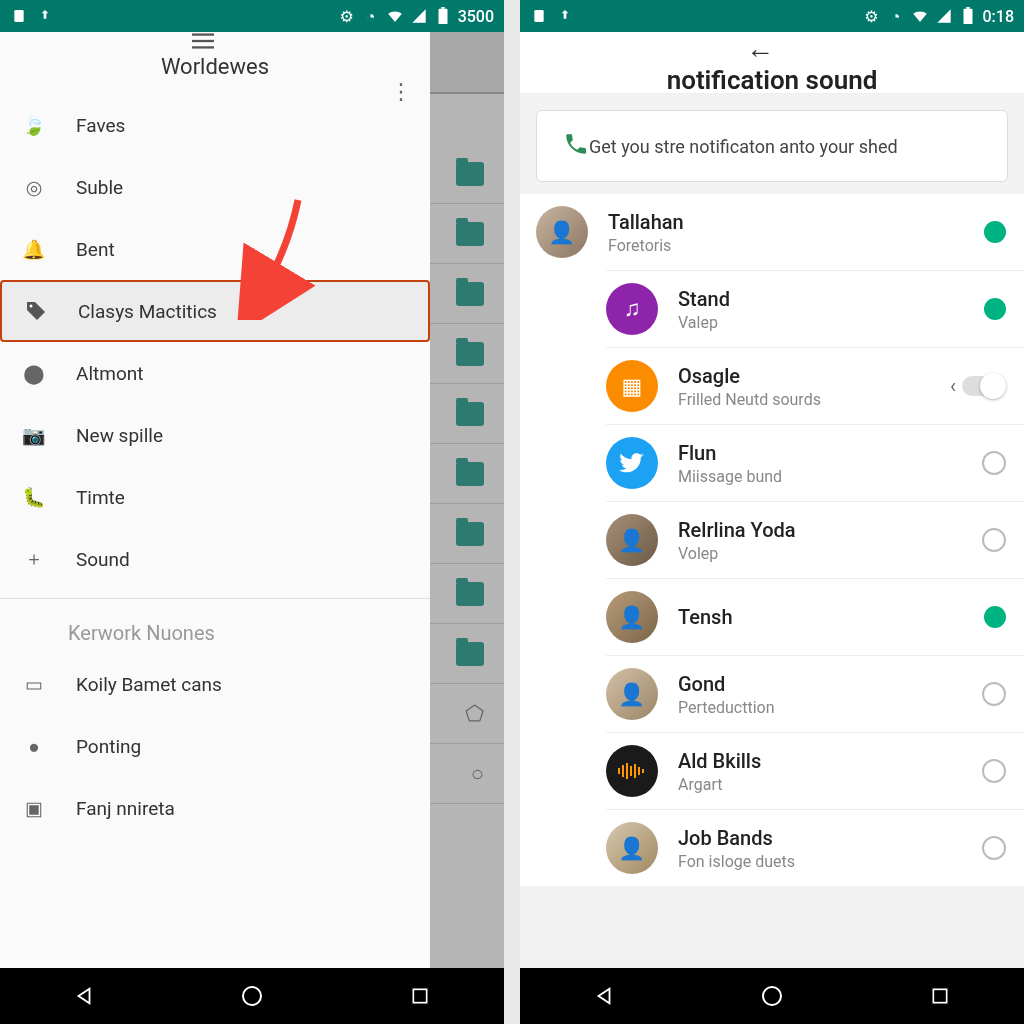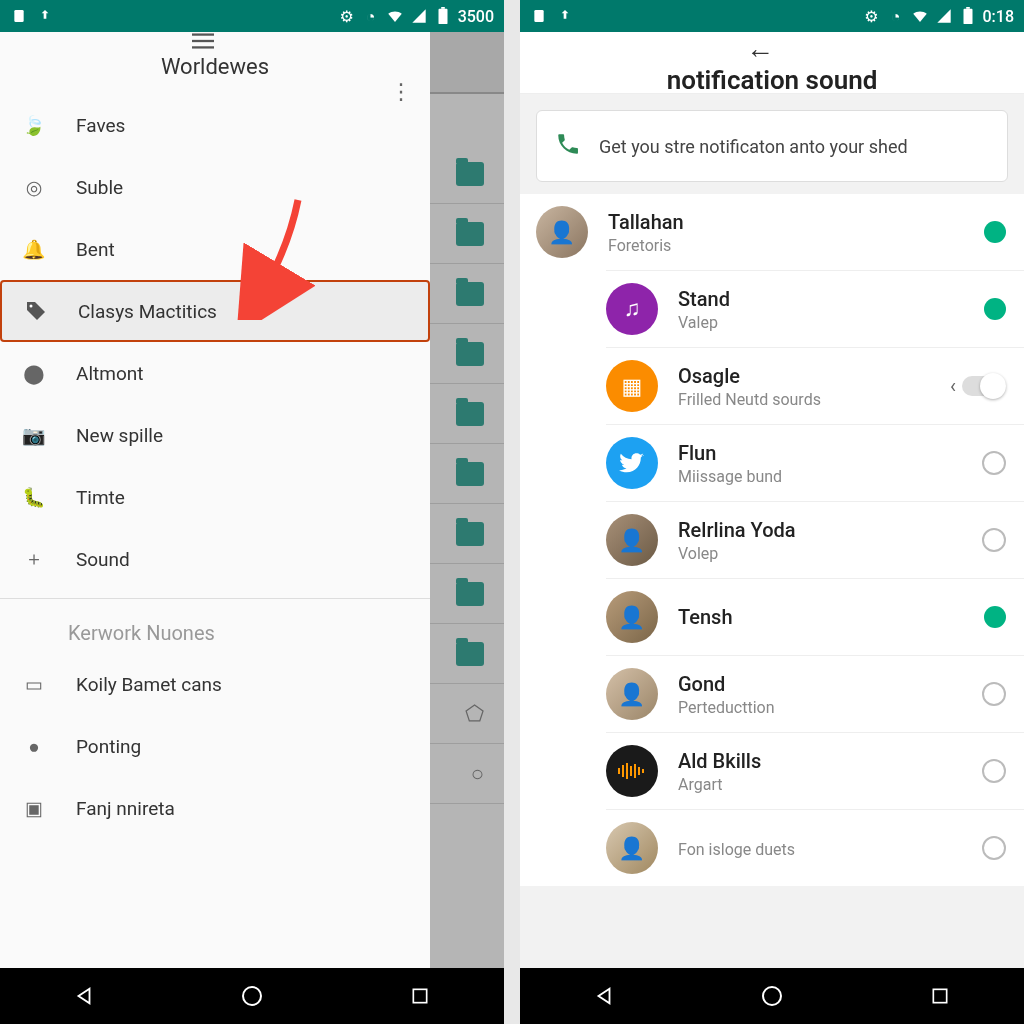--- a/index.html
+++ b/index.html
@@ -34,21 +34,21 @@
 .nav-divider { height: 1px; background: #ddd; margin: 8px 0; }
 .nav-header { padding: 14px 20px 8px 68px; font-size: 20px; color: #999; }
 .arrow-annotation { position: absolute; top: 158px; left: 228px; pointer-events: none; }
 
 .backdrop { flex: 1; background: #b5b5b5; position: relative; }
 .folder-row { height: 60px; border-bottom: 1px solid #9e9e9e; display: flex; align-items: center; justify-content: flex-end; padding-right: 20px; }
 .folder-icon { width: 28px; height: 24px; background: #2d7a70; border-radius: 3px; position: relative; }
 .folder-icon::before { content: ""; position: absolute; top: -4px; left: 0; width: 12px; height: 5px; background: #2d7a70; border-radius: 2px 2px 0 0; }
 
 
-.info-card { margin: 16px 16px 12px; background: #fff; border: 1px solid #ddd; border-radius: 6px; padding: 20px 18px; display: flex; align-items: center; gap: 18px; }
+.info-card { margin: 16px 16px 12px; background: #fff; border: 1px solid #ddd; border-radius: 6px; padding: 20px 26px; display: flex; align-items: center; }
 .info-card .phone-icon { color: #2e8b57; }
 .info-card .info-text { font-size: 18px; color: #444; }
 
 .sound-list { background: #fff; }
 .sound-item { display: flex; align-items: center; padding: 12px 18px 12px 16px; }
 .sound-item + .sound-item { border-top: 1px solid #eee; margin-left: 86px; padding-left: 0; }
 .sound-item:first-child { margin-left: 0; }
 .avatar { width: 52px; height: 52px; border-radius: 50%; margin-right: 20px; flex-shrink: 0; display: flex; align-items: center; justify-content: center; font-size: 22px; color: #fff; }
 .av-photo { background: linear-gradient(135deg,#c8b5a0,#8a7560); }
 .av-purple { background: #8e24aa; }
@@ -376,20 +376,21 @@
           </div>
         <div class="sound-text">
           <div class="sound-title">Ald Bkills</div>
           <div class="sound-sub">Argart</div>
         </div>
         <div class="toggle-off"></div>
       </div>
       <div class="sound-item">
         <div class="avatar av-photo5">👤</div>
         <div class="sound-text">
+          <div class="sound-title">Job Bands</div>
           <div class="sound-sub">Fon isloge duets</div>
         </div>
         <div class="toggle-off"></div>
       </div>
     </div>
   </div>
 
   <div class="nav-bar">
     <span class="nav-btn">
         <svg width="22" height="22" viewBox="0 0 24 24" fill="none" stroke="#fff" stroke-width="2">

